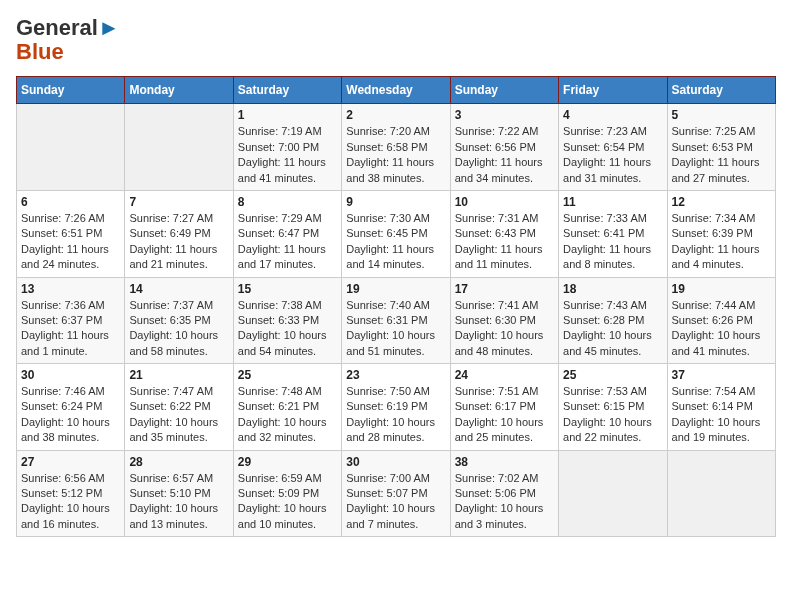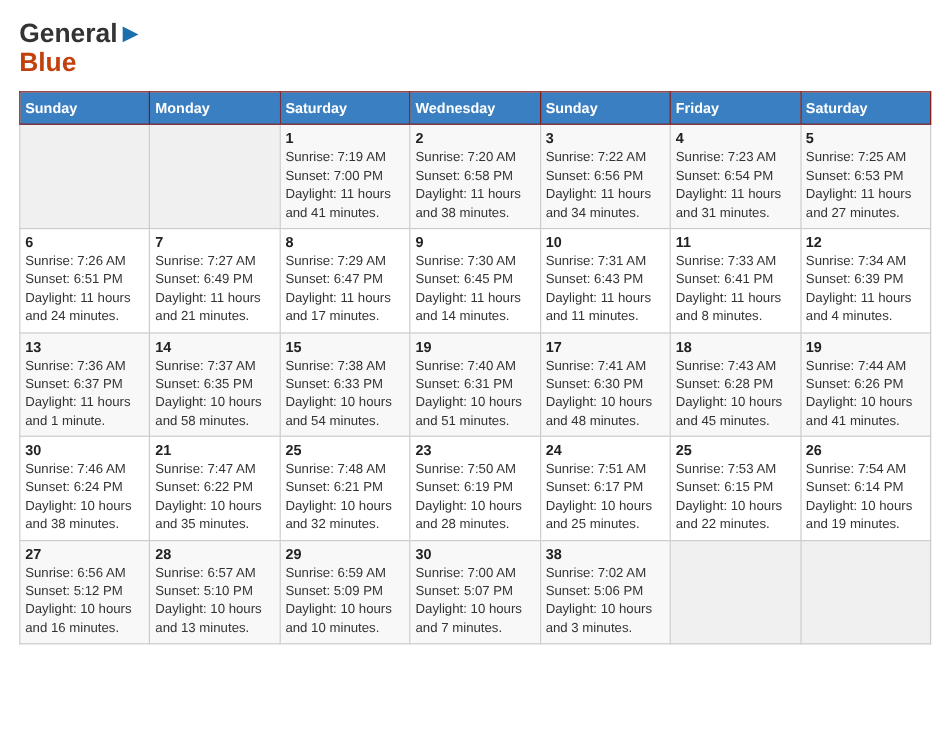--- a/index.html
+++ b/index.html
@@ -211,21 +211,21 @@
         </td>
         <td>
           <div class="day-number">24</div>
           <div class="day-info">Sunrise: 7:51 AM<br>Sunset: 6:17 PM<br>Daylight: 10 hours and 25 minutes.</div>
         </td>
         <td>
           <div class="day-number">25</div>
           <div class="day-info">Sunrise: 7:53 AM<br>Sunset: 6:15 PM<br>Daylight: 10 hours and 22 minutes.</div>
         </td>
         <td>
-          <div class="day-number">26</div>
+          <div class="day-number">37</div>
           <div class="day-info">Sunrise: 7:54 AM<br>Sunset: 6:14 PM<br>Daylight: 10 hours and 19 minutes.</div>
         </td>
       </tr>
       <tr>
         <td>
           <div class="day-number">27</div>
           <div class="day-info">Sunrise: 6:56 AM<br>Sunset: 5:12 PM<br>Daylight: 10 hours and 16 minutes.</div>
         </td>
         <td>
           <div class="day-number">28</div>

